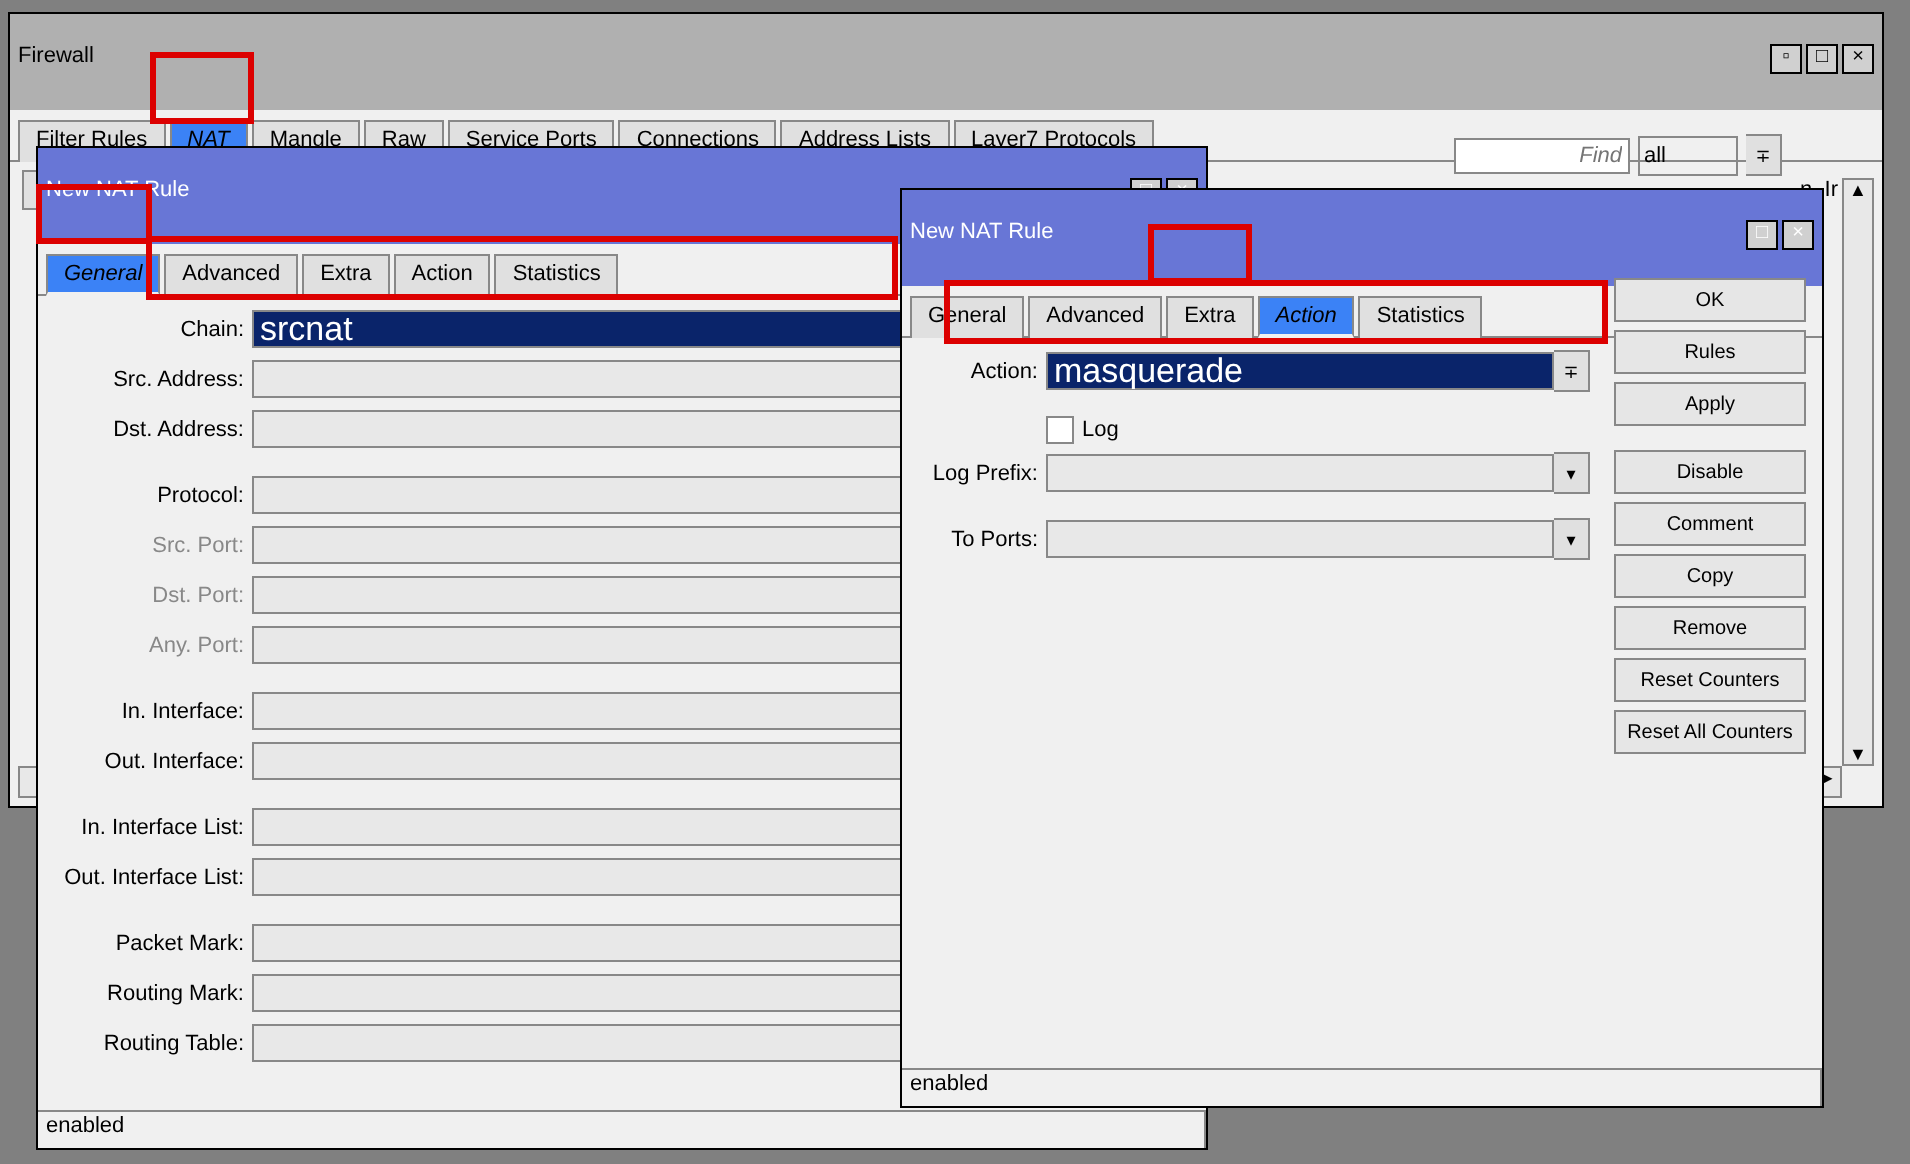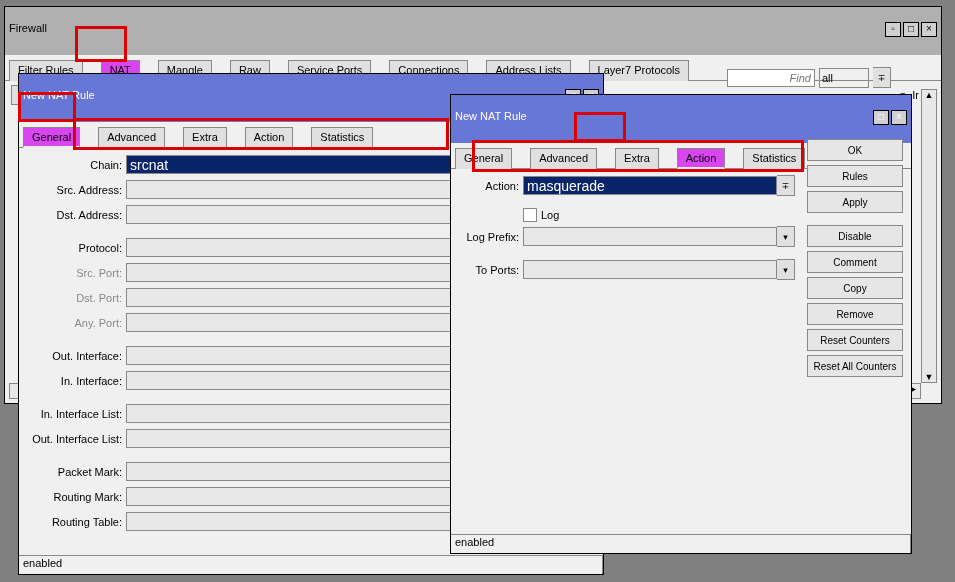--- a/index.html
+++ b/index.html
@@ -46,34 +46,35 @@
     line-height: 11px;
     text-align: center;
     font-size: 10px;
     cursor: default;
   }
   .tabs {
     display: flex;
     flex-wrap: wrap;
     border-bottom: 1px solid #888;
     padding: 4px 4px 0 4px;
-    gap: 16px;
+    gap: 0;
   }
   .tab {
     border: 1px solid #888;
     border-bottom: none;
     padding: 3px 8px;
     background: #e0e0e0;
     margin-right: 2px;
     position: relative;
     top: 1px;
   }
   .tab.active {
-    background: #d946ef;
+    background: #3b82f6;
     border-bottom: 2px solid #f0f0f0;
+    font-style: italic;
   }
   .toolbar {
     padding: 4px 6px;
     display: flex;
     align-items: center;
     gap: 6px;
   }
   .small-btn {
     width: 18px;
     height: 18px;
@@ -194,21 +195,21 @@
     border: 3px solid #dc0000;
     pointer-events: none;
   }
   .combo-selected {
     flex:1;
     height:17px;
     border:1px solid #888;
     background:#0a246a;
     color:#fff;
     padding:0 3px;
-    font-size:14px;
+    font-size:17px;
     display:flex;
     align-items:center;
   }
 </style>
 </head>
 <body>
 <div class="sandbox">
 
 <div class="window" style="left:4px; top:6px; width:936px; height:396px;">
   <div class="titlebar">
@@ -298,26 +299,26 @@
       <input class="form-input grey" value="" style="">
       <span class="dd-arrow">▾</span>
     </div>
     <div class="form-row">
       <div class="form-label disabled">Any. Port:</div>
       <input class="form-input grey" value="" style="">
       <span class="dd-arrow">▾</span>
     </div>
     <div class="sep-row"></div>
     <div class="form-row">
+      <div class="form-label">In. Interface:</div>
+      <input class="form-input grey" value="" style="">
+      <span class="dd-arrow">▾</span>
+    </div>
+    <div class="form-row">
       <div class="form-label">Out. Interface:</div>
-      <input class="form-input grey" value="" style="">
-      <span class="dd-arrow">▾</span>
-    </div>
-    <div class="form-row">
-      <div class="form-label">In. Interface:</div>
       <input class="form-input grey" value="" style="">
       <span class="dd-arrow">▾</span>
     </div>
     <div class="sep-row"></div>
     <div class="form-row">
       <div class="form-label">In. Interface List:</div>
       <input class="form-input grey" value="" style="">
       <span class="dd-arrow">▾</span>
     </div>
     <div class="form-row">

